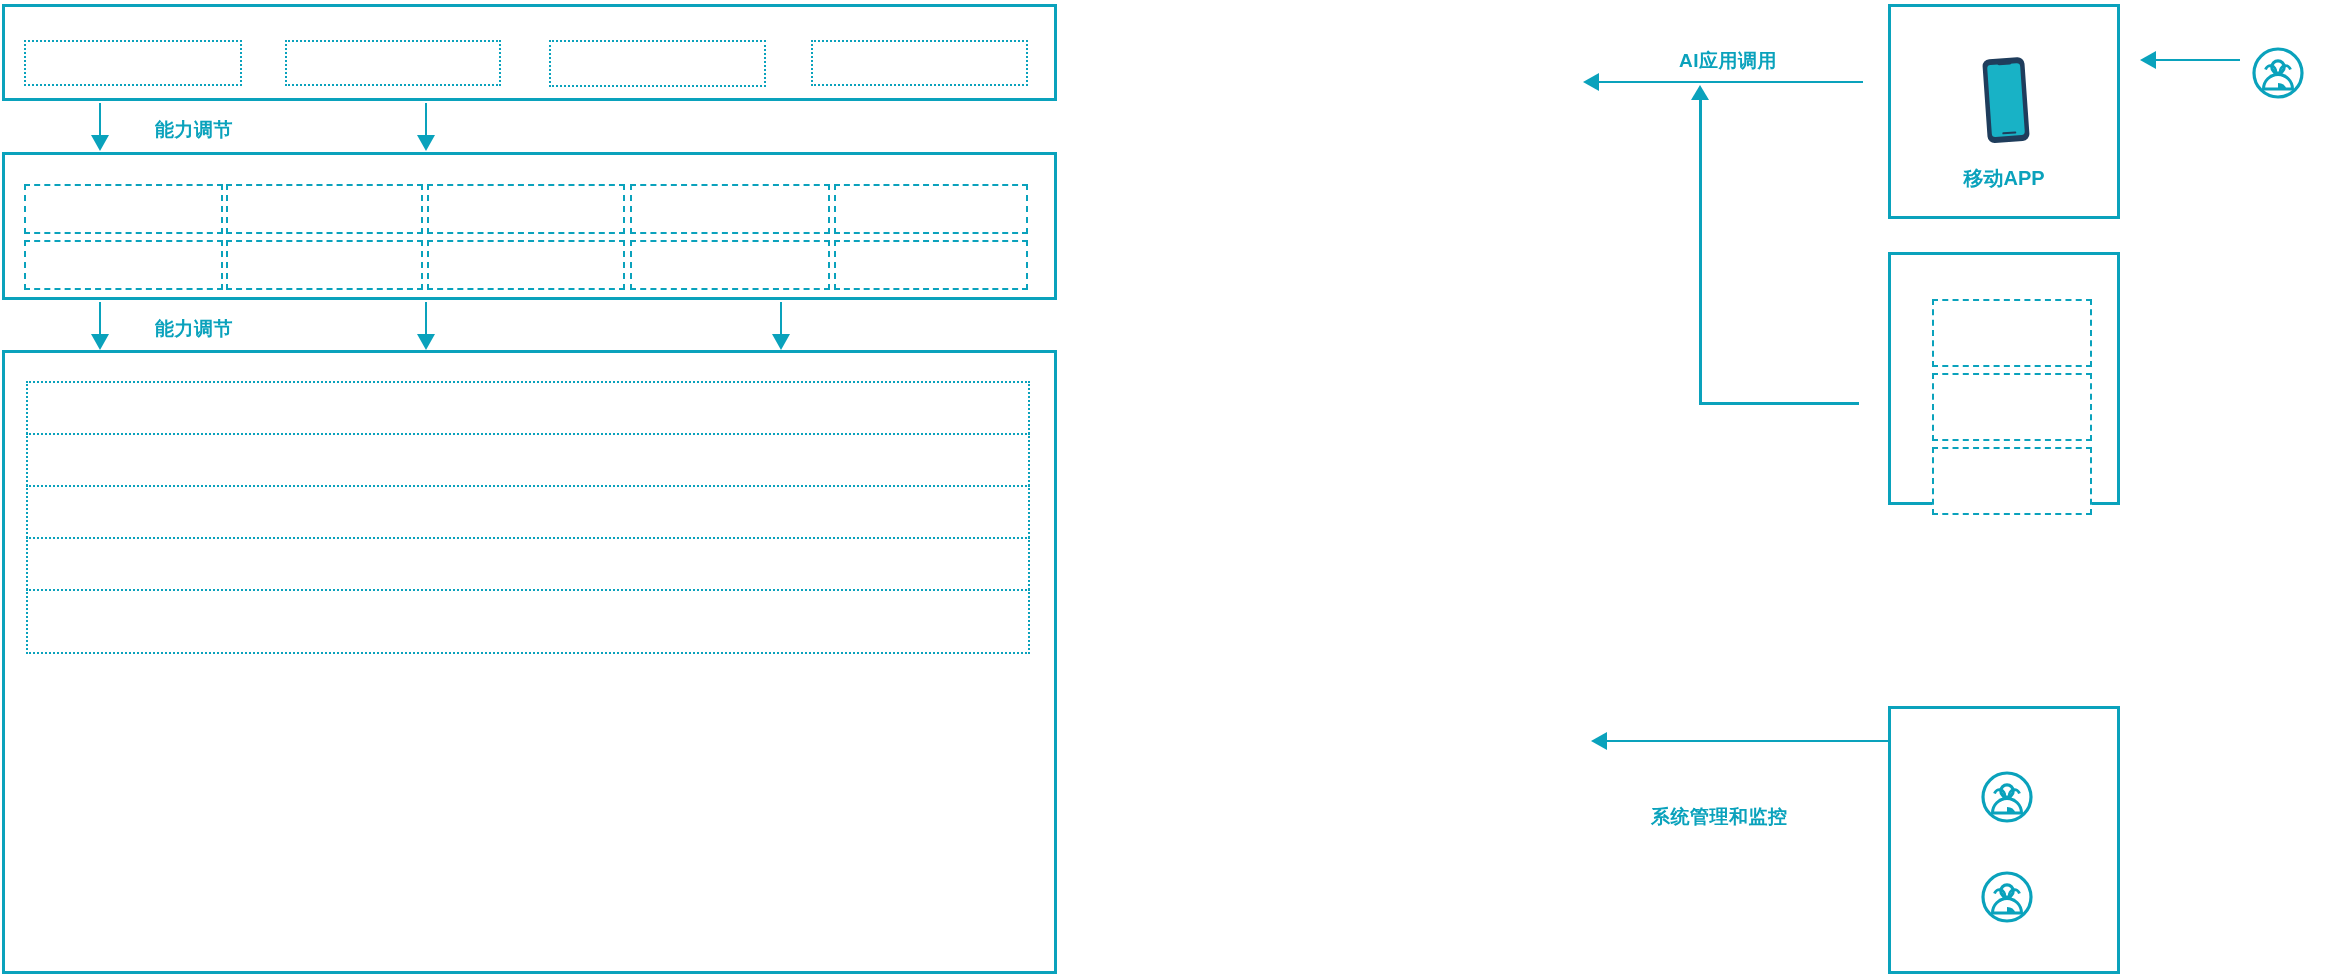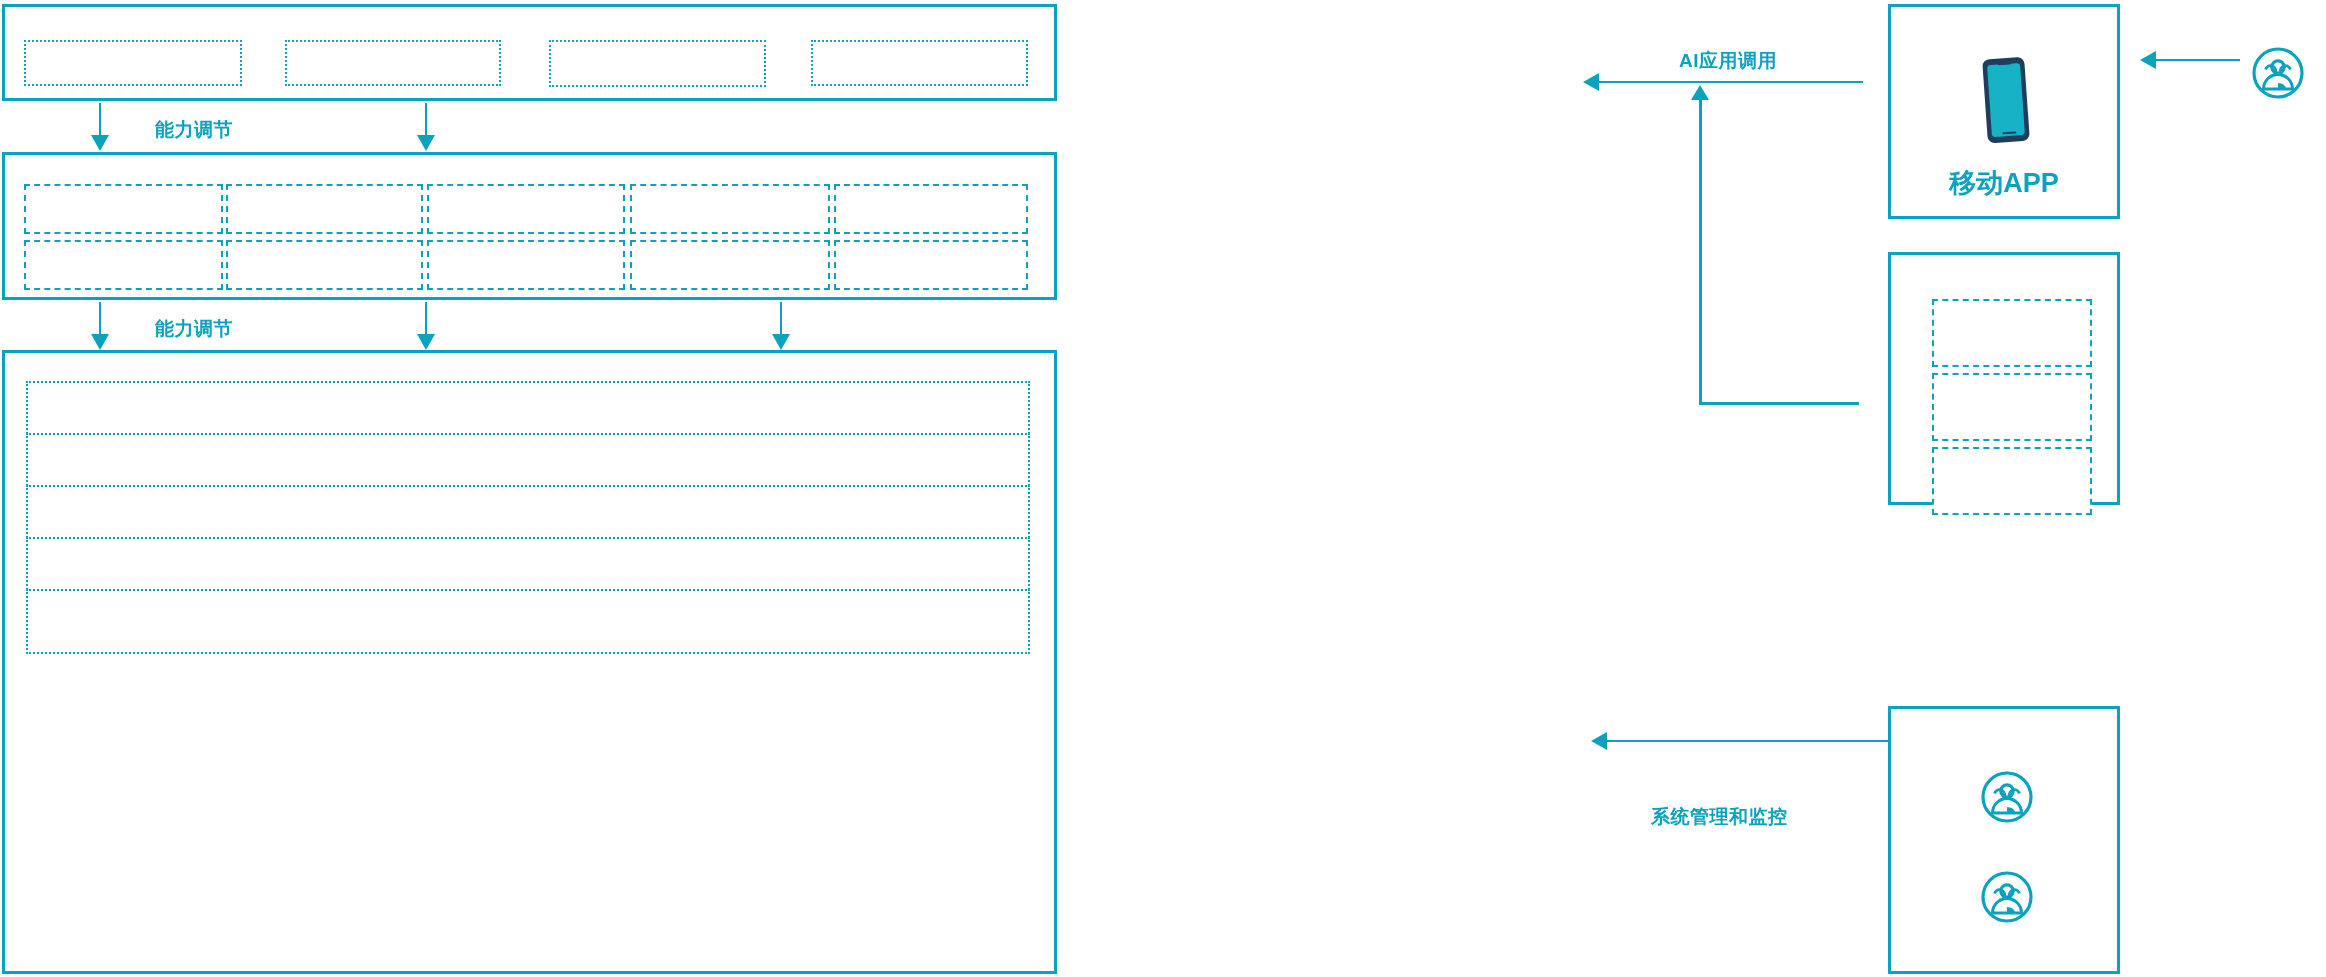--- a/index.html
+++ b/index.html
@@ -128,21 +128,21 @@
   .icon-phone {
     position: absolute;
     width: 52px;
     height: 86px;
   }
   .box-caption {
     position: absolute;
     width: 100%;
     text-align: center;
     color: #0AA2BC;
-    font-size: 27px;
+    font-size: 20px;
     font-weight: bold;
   }
 </style>
 </head>
 <body>
 
 <div id="canvas">
 
   <div class="solid-panel" style="left:2px; top:4px; width:1055px; height:97px;"></div>
 

